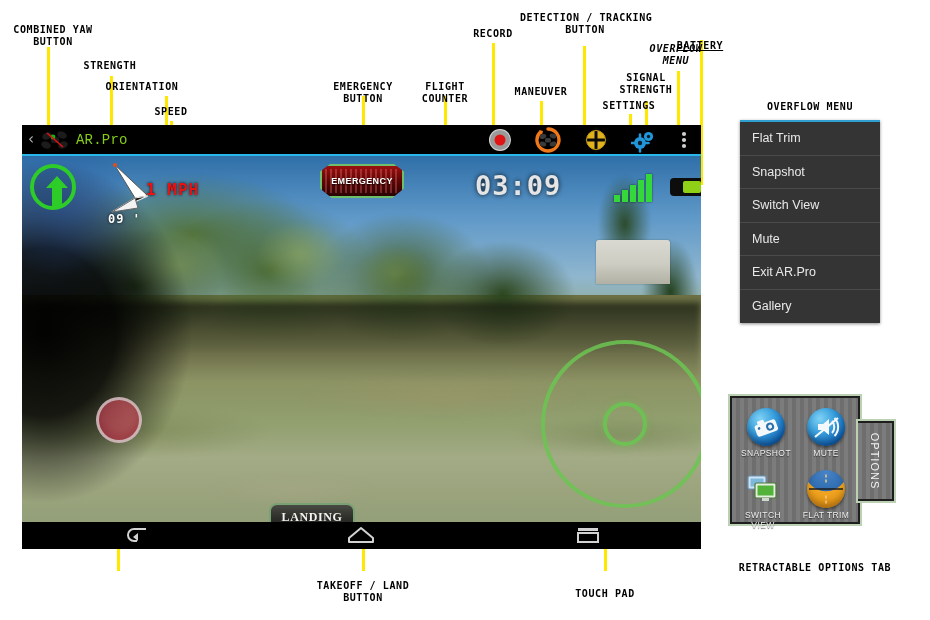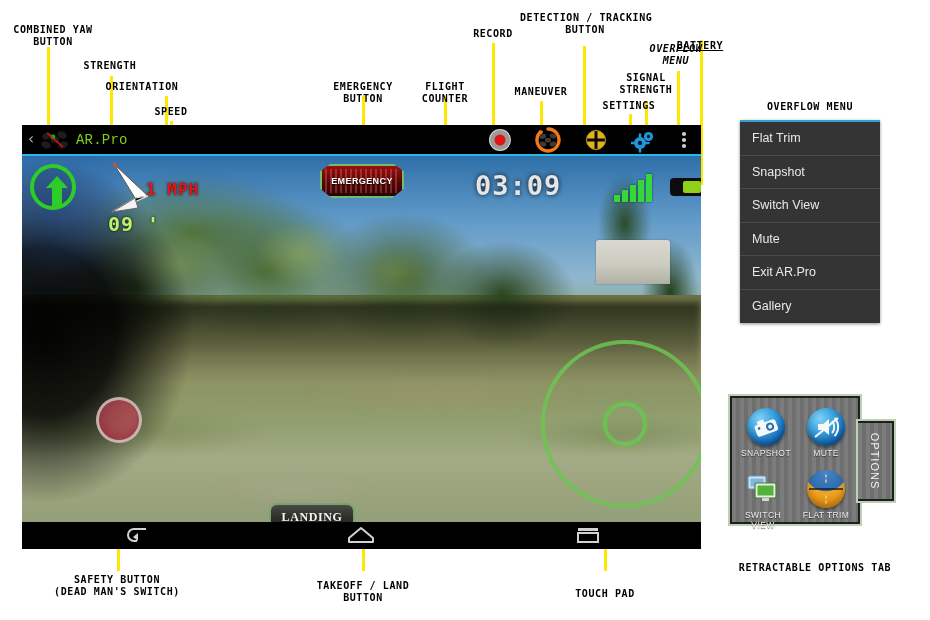--- a/index.html
+++ b/index.html
@@ -153,22 +153,22 @@
     background: rgba(0,0,0,.10);
   }
   #yaw svg { position:absolute; left: 9px; top: 7px; }
 
   
   #orient { left: 86px; top: 6px; width: 58px; height: 54px; }
 
   
   #alt {
     left: 86px; top: 56px;
-    color: #bef264; font-family: "DejaVu Sans Mono", monospace;
-    font-size: 20px; font-weight: bold; letter-spacing: 1px;
+    color: #ffffff; font-family: "DejaVu Sans Mono", monospace;
+    font-size: 12px; font-weight: bold; letter-spacing: 1px;
     text-shadow: 0 0 3px rgba(0,0,0,.9);
   }
   
   #speed {
     left: 124px; top: 24px;
     color: #ee1111; font-family: "DejaVu Sans Mono", monospace;
     font-size: 16px; font-weight: bold; letter-spacing: 1px;
     text-shadow: 0 0 3px rgba(0,0,0,.9);
   }
   
@@ -335,22 +335,20 @@
   <div class="anno" style="left:464px; top:28px;  width:58px;">RECORD</div>
   <div class="anno" style="left:506px; top:86px;  width:70px;">MANEUVER</div>
   <div class="anno" style="left:520px; top:12px;  width:130px;">DETECTION / TRACKING
 BUTTON</div>
   <div class="anno" style="left:592px; top:100px; width:74px;">SETTINGS</div>
   <div class="anno" style="left:600px; top:72px;  width:92px;">SIGNAL
 STRENGTH</div>
   <div class="anno" style="left:625px; top:43px;  width:102px;font-style:italic;">OVERFLOW
 MENU</div>
   <div class="anno" style="left:645px; top:40px;  width:110px;text-decoration:underline;">BATTERY</div>
-  <div class="anno" style="left:40px;  top:574px; width:154px;">SAFETY BUTTON
-(DEAD MAN'S SWITCH)</div>
   <div class="anno" style="left:300px; top:580px; width:126px;">TAKEOFF / LAND
 BUTTON</div>
   <div class="anno" style="left:570px; top:588px; width:70px;">TOUCH PAD</div>
   <div class="anno" style="left:740px; top:101px; width:140px;">OVERFLOW MENU</div>
   <div class="anno" style="left:718px; top:562px; width:194px;">RETRACTABLE OPTIONS TAB</div>
 
   <div id="tablet">
 
     <div id="actionbar">
       <div id="ab-back">‹</div>

